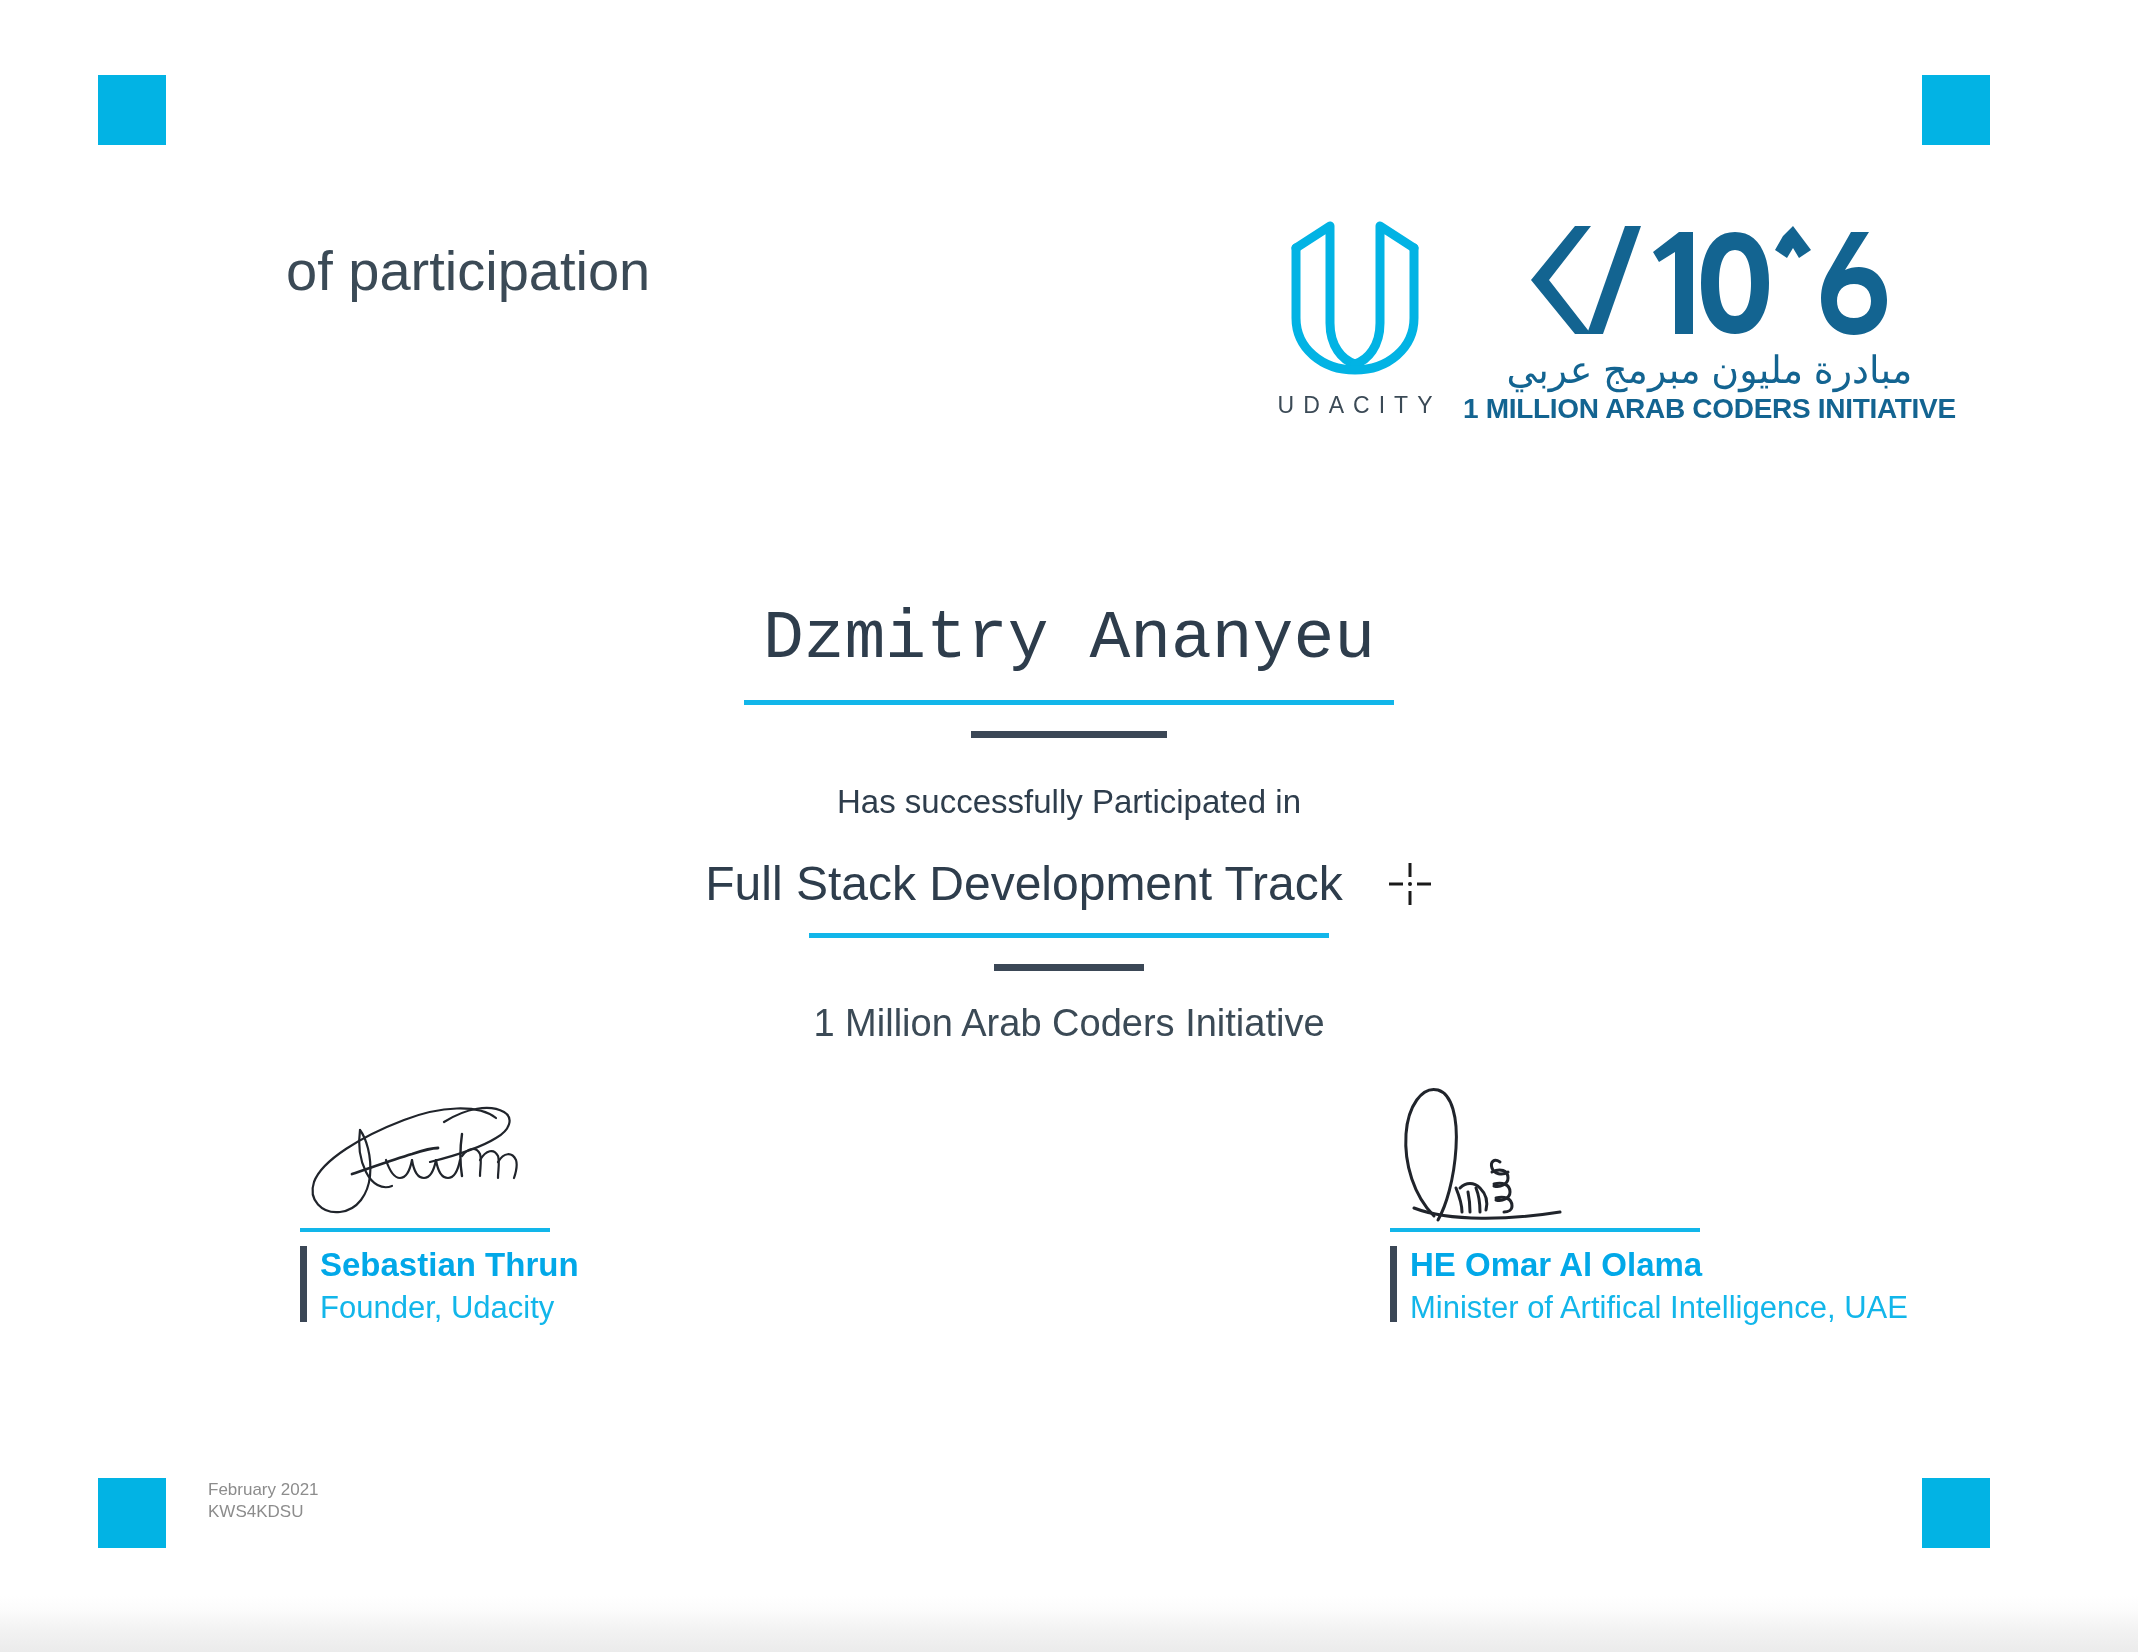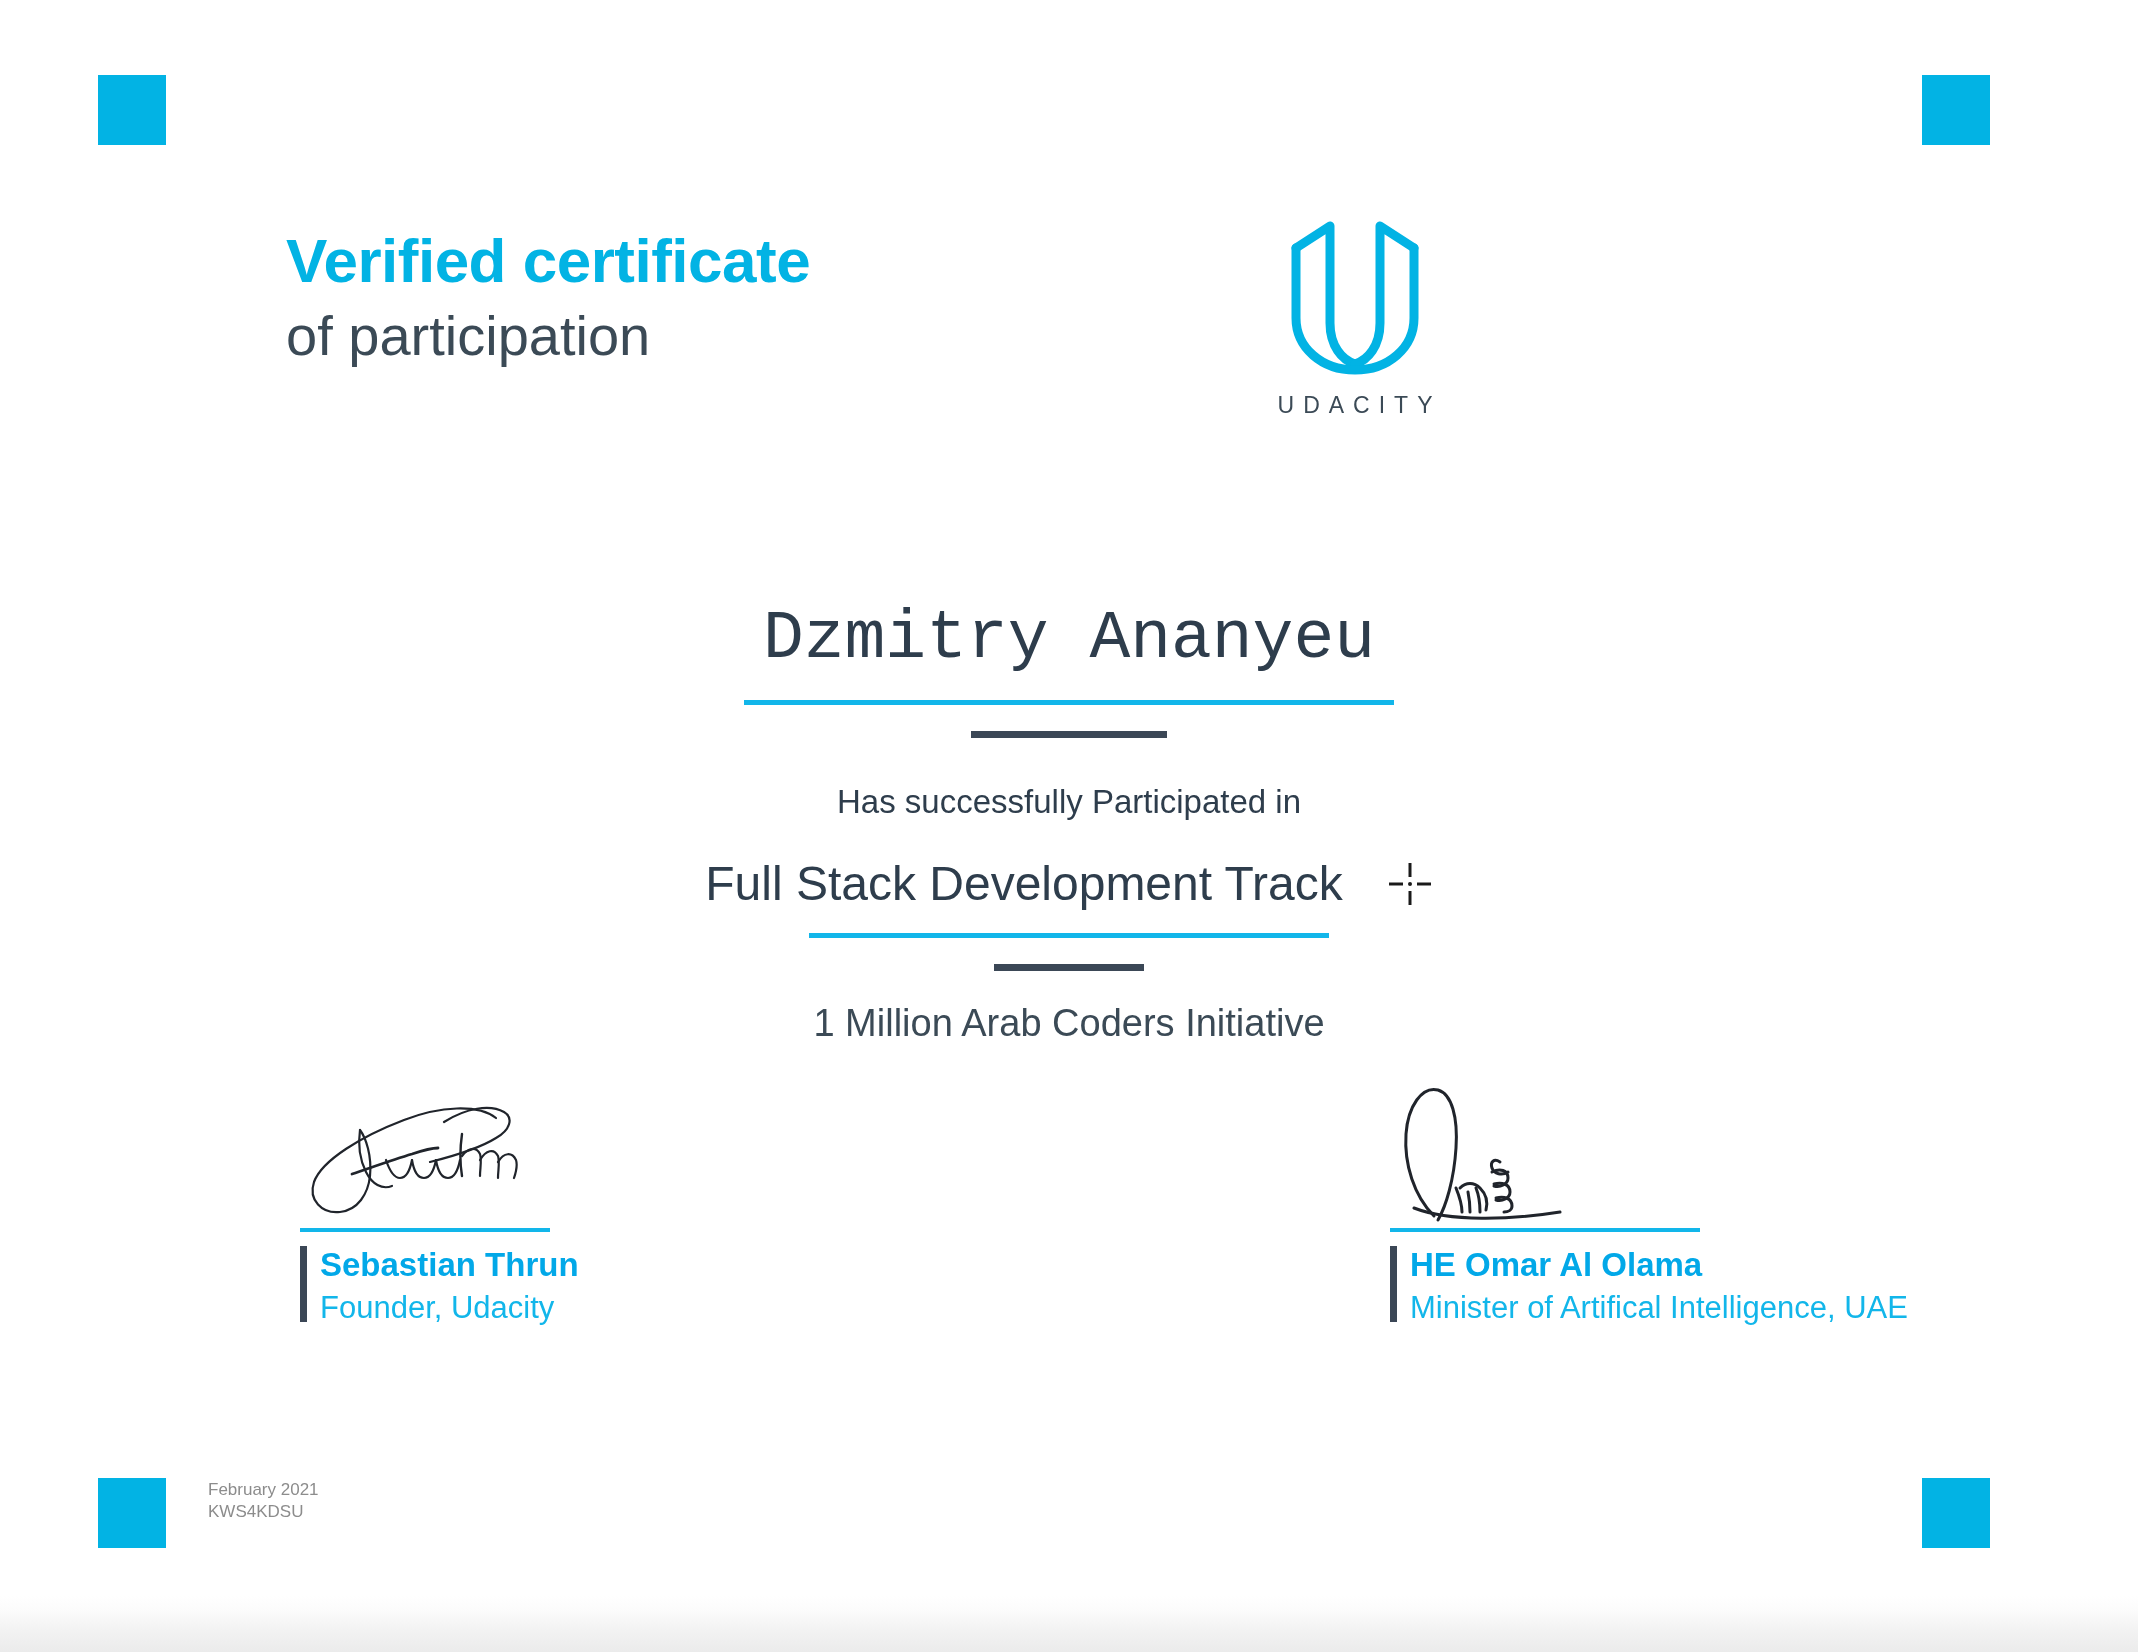--- a/index.html
+++ b/index.html
@@ -260,37 +260,56 @@
 <div id="cert">
 
   <div class="sheet"></div>
 
   <div class="corner-square cs-tl"></div>
   <div class="corner-square cs-tr"></div>
   <div class="corner-square cs-bl"></div>
   <div class="corner-square cs-br"></div>
 
   <div class="header-title-wrap">
-    <div class="header-title">Verified certificate</div>
     <div class="header-sub">of participation</div>
   </div>
 
   <div class="logos">
 
     <div class="udacity-block">
       <svg class="udacity-mark" viewBox="0 0 130 160">
         <g fill="none" stroke="#02B3E4" stroke-width="9" stroke-linejoin="round" stroke-linecap="round">
           <path d="M6 30 L40 8 L40 105 C40 128 52 142 65 146"></path>
           <path d="M124 30 L90 8 L90 105 C90 128 78 142 65 146"></path>
           <path d="M6 30 L6 100 C6 130 32 152 65 152 C98 152 124 130 124 100 L124 30"></path>
         </g>
       </svg>
       <div class="udacity-word">UDACITY</div>
     </div>
 
+    <div class="mac-block">
+      <svg class="mac-mark" width="360" height="125" viewBox="0 0 360 125">
+        <g fill="#136491">
+
+          <path d="M46 8 L62 8 L20 62 L62 116 L46 116 L2 62 Z"></path>
+
+          <path d="M96 8 L112 8 L74 116 L58 116 Z"></path>
+
+          <path d="M124 34 L150 14 L164 14 L164 116 L146 116 L146 34 L130 44 Z"></path>
+
+          <path d="M206 14 C228 14 240 34 240 65 C240 96 228 116 206 116 C184 116 172 96 172 65 C172 34 184 14 206 14 Z M206 32 C195 32 190 45 190 65 C190 85 195 98 206 98 C217 98 222 85 222 65 C222 45 217 32 206 32 Z"></path>
+
+          <path d="M254 18 L264 8 L282 32 L270 40 L264 30 L258 40 L246 32 Z"></path>
+
+          <path d="M322 14 L340 14 L316 52 C320 50 325 49 330 49 C347 49 358 63 358 82 C358 102 345 117 325 117 C305 117 292 102 292 80 C292 70 295 60 301 51 Z M325 66 C314 66 308 73 308 83 C308 93 314 100 325 100 C336 100 342 93 342 83 C342 73 336 66 325 66 Z"></path>
+        </g>
+      </svg>
+      <div class="mac-arabic">مبادرة مليون مبرمج عربي</div>
+      <div class="mac-en">1 MILLION ARAB CODERS INITIATIVE</div>
+    </div>
 
   </div>
 
   <div class="body-center">
 
     <div class="recipient-name">Dzmitry Ananyeu</div>
     <div class="rule-cyan name-rule"></div>
     <div class="rule-dark name-div"></div>
 
     <div class="line-participated">Has successfully Participated in</div>

